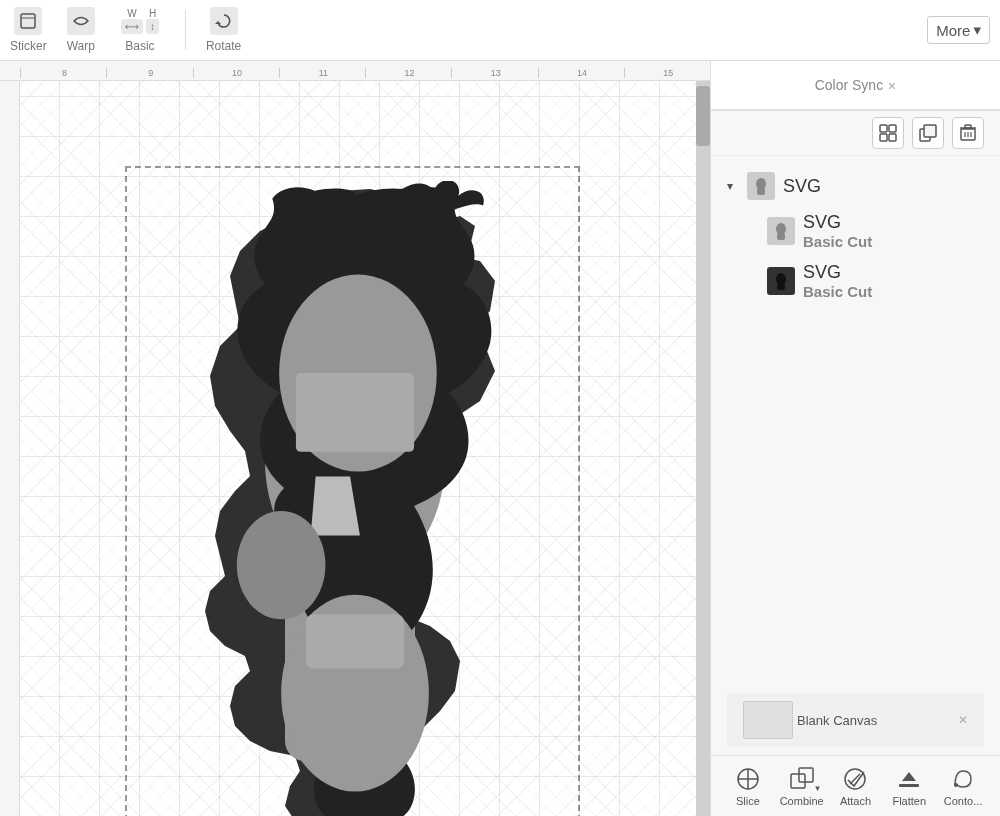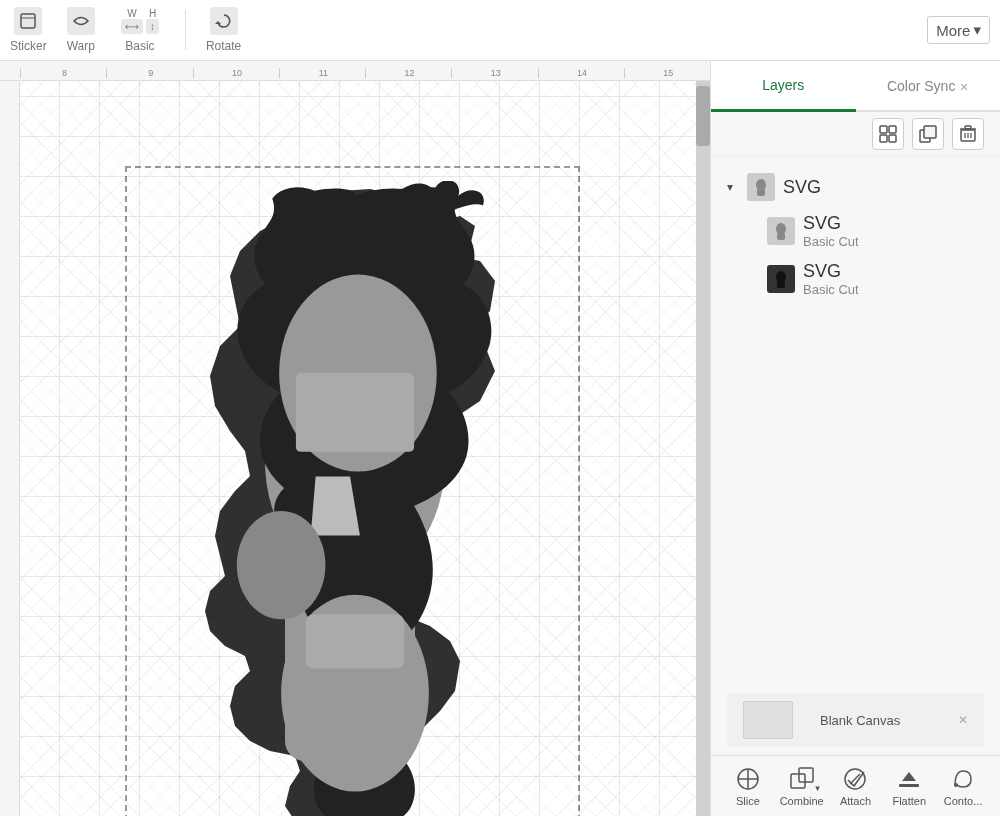--- a/index.html
+++ b/index.html
@@ -197,32 +197,32 @@
       border-radius: 3px;
       display: flex; align-items: center; justify-content: center;
       font-size: 11px;
       color: #333;
       overflow: hidden;
       flex-shrink: 0;
     }
     .layer-thumb svg { width: 22px; height: 22px; }
     .layer-info { flex: 1; }
     .layer-name { font-size: 18px; color: #333; font-weight: 500; }
-    .layer-sub { font-size: 13px; color: #888; }
+    .layer-sub { font-size: 15px; color: #888; font-weight: bold; }
 
     .layer-child {
       padding-left: 56px;
     }
 
     
     .blank-canvas-row {
       display: flex;
       align-items: center;
       padding: 8px 16px;
-      gap: 27px;
+      gap: 4px;
       background: #f0f0f0;
       margin: 8px 16px;
       border-radius: 4px;
       cursor: pointer;
     }
     .blank-canvas-thumb {
       width: 50px; height: 38px;
       background: #e0e0e0;
       border: 1px solid #ccc;
       border-radius: 2px;
@@ -435,21 +435,20 @@
     </div>
 
     <div class="scrollbar-right">
       <div class="scrollbar-thumb"></div>
     </div>
   </div>
 
   <div class="right-panel">
 
     <div class="panel-tabs">
-      <div class="panel-tab active">Layers</div>
       <div class="panel-tab" style="display:flex;align-items:flex-end;justify-content:center;">
         <span>Color Sync</span>
         <span class="tab-close-x">✕</span>
       </div>
     </div>
 
     <div class="layer-actions">
       <button class="layer-action-btn" title="Group">
         <svg width="18" height="18" viewBox="0 0 18 18">
             <rect x="1" y="1" width="7" height="7" fill="none" stroke="#555" stroke-width="1.5" rx="1"></rect>

